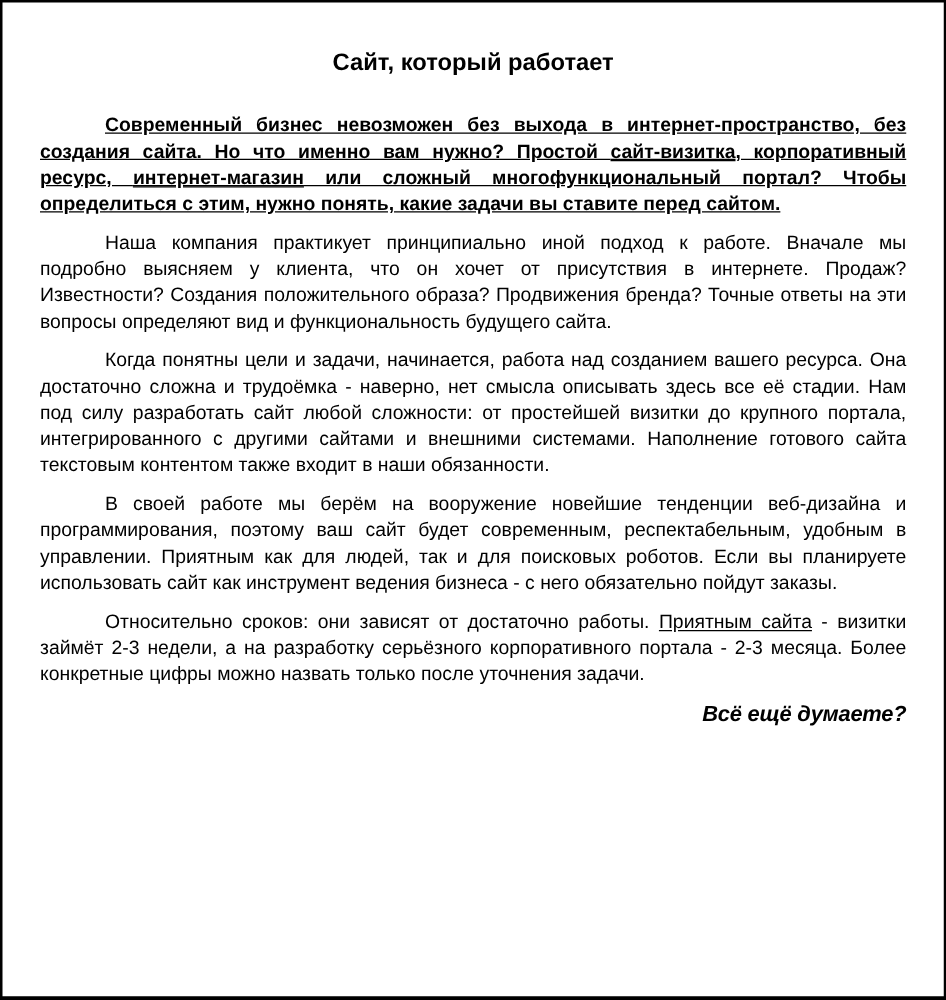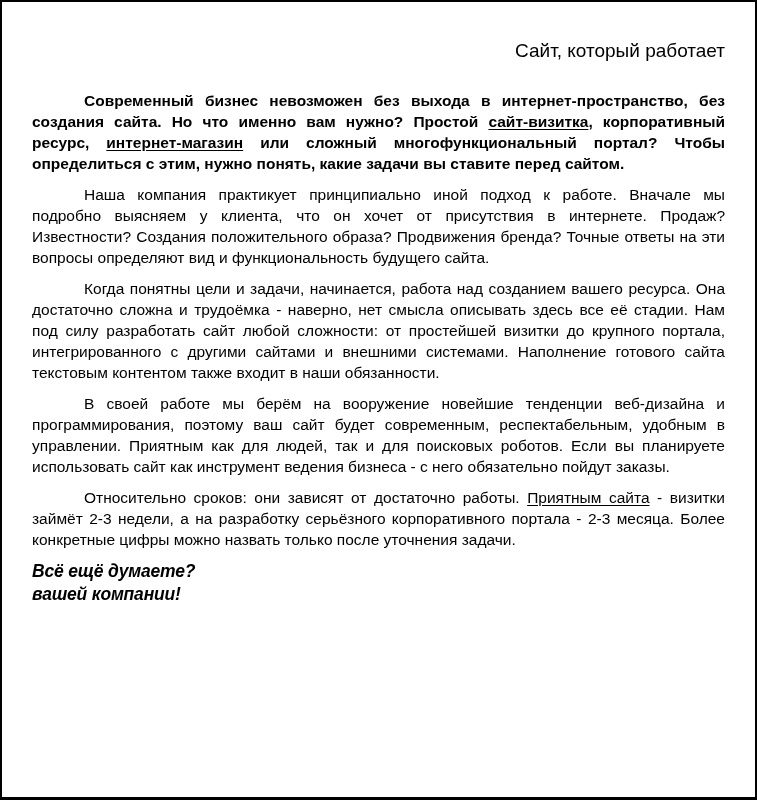--- a/index.html
+++ b/index.html
@@ -18,40 +18,41 @@
     font-family: "Liberation Sans", sans-serif;
     color: #000000;
   }
   .content {
     padding: 38px 30px 0 30px;
   }
   h1.doc-title {
     margin: 0 0 28px 0;
     font-size: 19px;
     line-height: 22px;
-    font-weight: normal;
-    text-align: right;
+    font-weight: bold;
+    text-align: center;
   }
   p.body-par {
     margin: 0 0 10px 0;
     font-size: 15.5px;
     line-height: 21px;
     text-align: justify;
     text-indent: 52px;
   }
   p.body-par.bold {
     font-weight: bold;
+    text-decoration: underline;
   }
   .u {
     text-decoration: underline;
     text-underline-offset: 2px;
   }
   .closing {
     margin-top: 2px;
-    text-align: left;
+    text-align: right;
   }
   .closing p {
     margin: 0;
     font-size: 17.5px;
     line-height: 23px;
     font-weight: bold;
     font-style: italic;
     letter-spacing: -0.2px;
   }
 </style>
@@ -69,17 +70,16 @@
     <p class="body-par">Наша компания практикует принципиально иной подход к работе. Вначале мы подробно выясняем у клиента, что он хочет от присутствия в интернете. Продаж? Известности? Создания положительного образа? Продвижения бренда? Точные ответы на эти вопросы определяют вид и функциональность будущего сайта.</p>
 
     <p class="body-par">Когда понятны цели и задачи, начинается, работа над созданием вашего ресурса. Она достаточно сложна и трудоёмка - наверно, нет смысла описывать здесь все её стадии. Нам под силу разработать сайт любой сложности: от простейшей визитки до крупного портала, интегрированного с другими сайтами и внешними системами. Наполнение готового сайта текстовым контентом также входит в наши обязанности.</p>
 
     <p class="body-par">В своей работе мы берём на вооружение новейшие тенденции веб-дизайна и программирования, поэтому ваш сайт будет современным, респектабельным, удобным в управлении. Приятным как для людей, так и для поисковых роботов. Если вы планируете использовать сайт как инструмент ведения бизнеса - с него обязательно пойдут заказы.</p>
 
     <p class="body-par"><span>Относительно сроков: они зависят от достаточно работы. </span><span class="u">Приятным сайта</span><span> - визитки займёт 2-3 недели, а на разработку серьёзного корпоративного портала - 2-3 месяца. Более конкретные цифры можно назвать только после уточнения задачи.</span></p>
 
     <div class="closing">
       <p>Всё ещё думаете?</p>
-      <p>вашей компании!</p>
     </div>
 
   </div>
 </div>
 
 </body></html>

